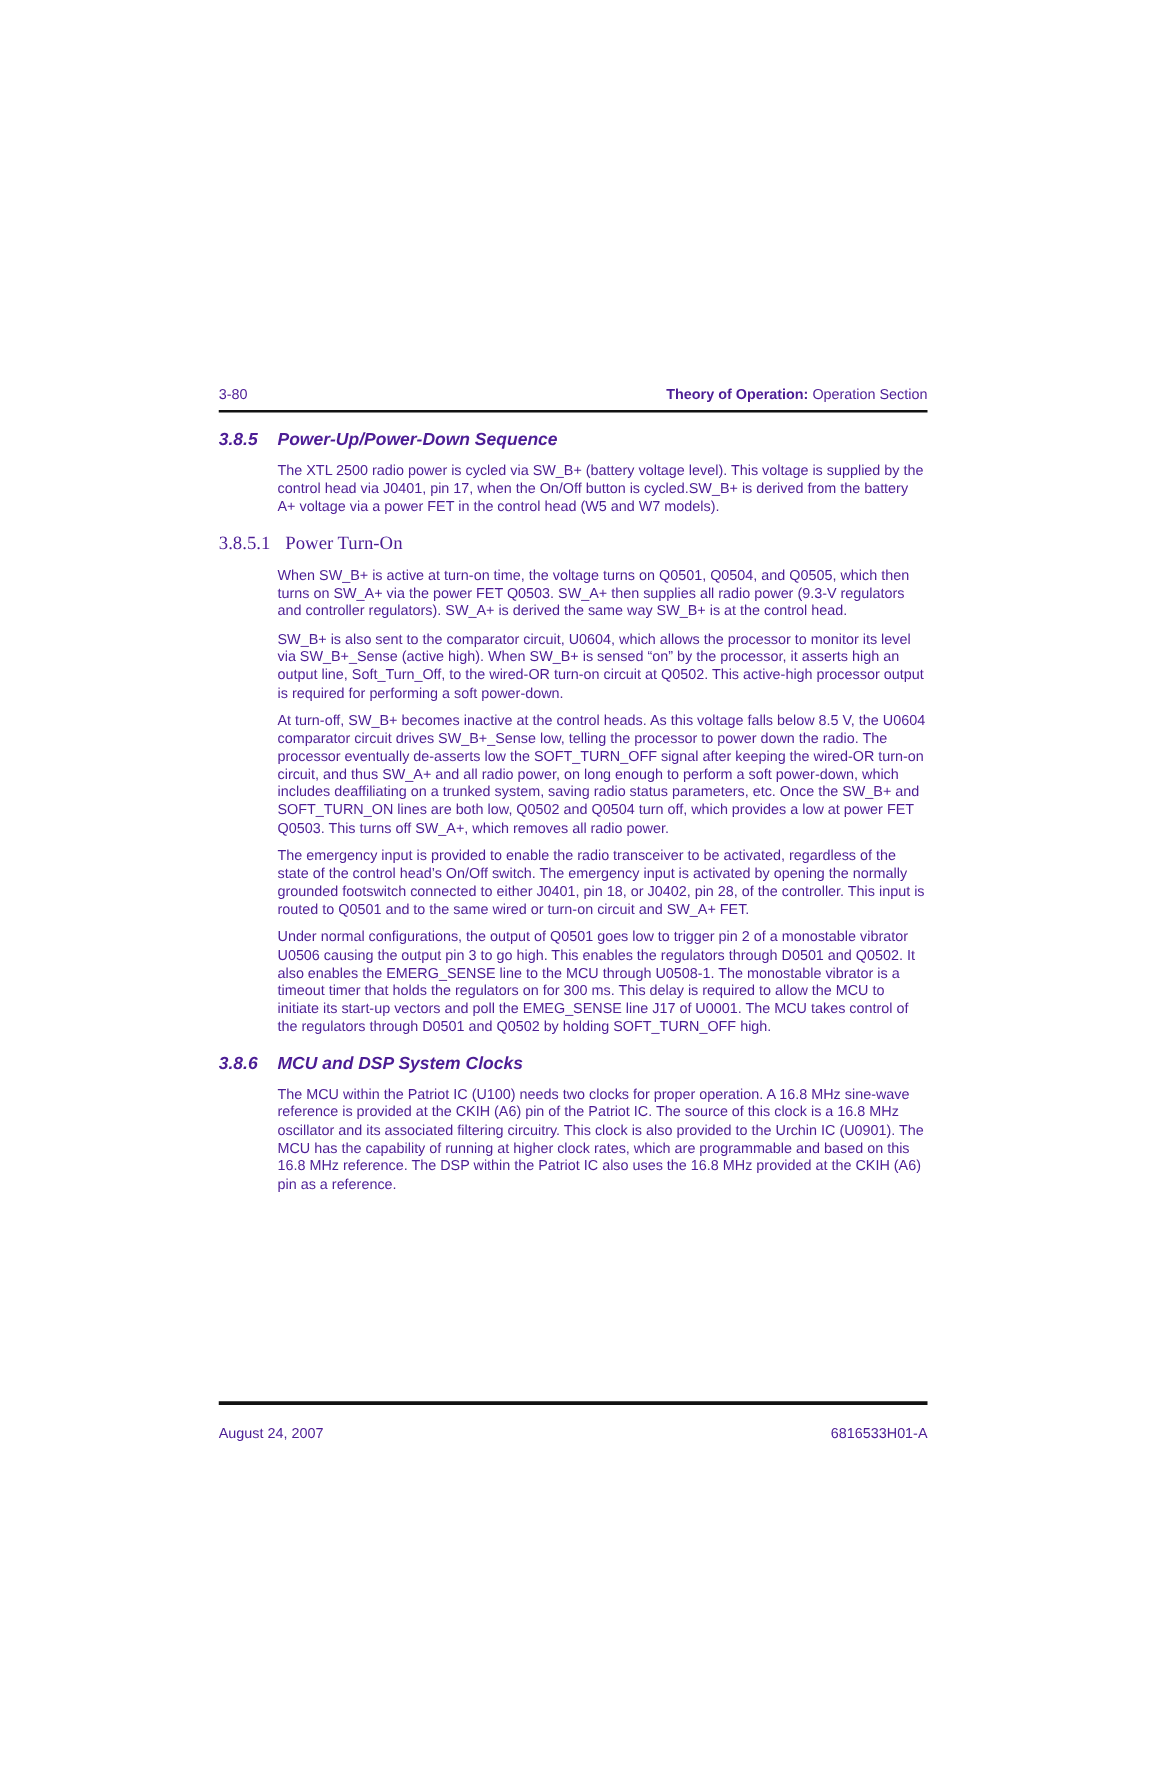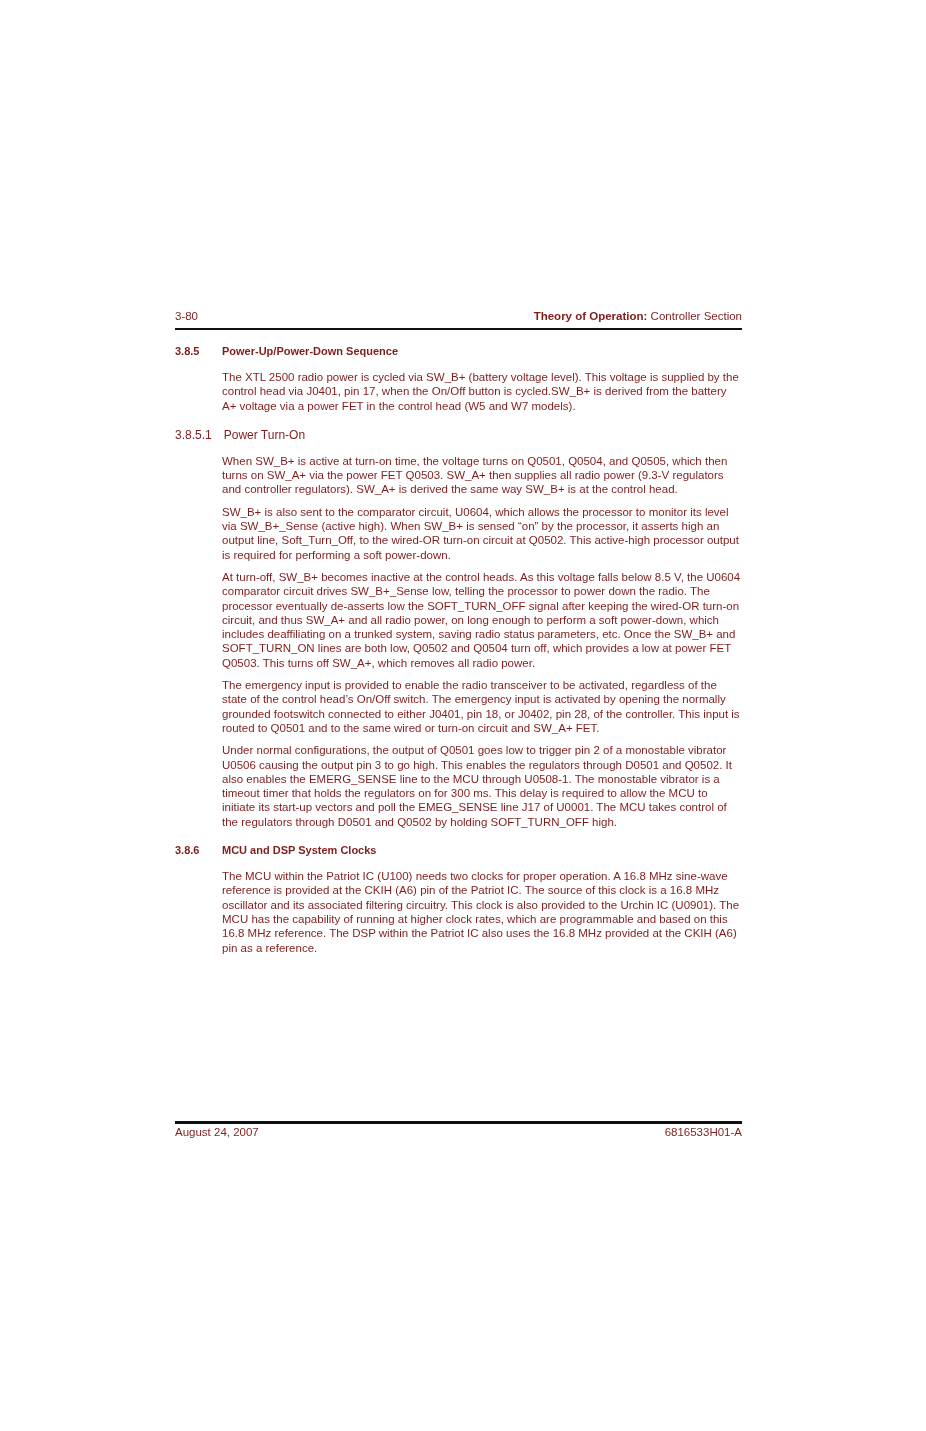--- a/index.html
+++ b/index.html
@@ -6,21 +6,21 @@
     margin: 0;
     padding: 0;
     background: #ffffff;
   }
   .page {
     position: relative;
     width: 926px;
     height: 1431px;
     background: #ffffff;
     font-family: "Liberation Sans", sans-serif;
-    color: #7f1d1d;
+    color: #4c1d95;
     overflow: hidden;
   }
   .content {
     position: absolute;
     left: 175px;
     top: 309px;
     width: 567px;
   }
   .header-row {
     display: flex;
@@ -39,66 +39,68 @@
     margin-left: 47px;
   }
   p.body-text {
     font-size: 11.5px;
     line-height: 14.3px;
     margin: 0 0 8px 0;
     text-align: left;
   }
   .intro { margin-top: 13px; }
   h2.sec-heading {
-    font-size: 11px;
+    font-size: 14px;
     font-weight: bold;
     margin: 13px 0 10px 0;
     line-height: 17px;
+    font-style: italic;
   }
   h2.sec-heading .sec-num {
     display: inline-block;
     min-width: 47px;
     font-weight: bold;
   }
   h3.sub-heading {
-    font-size: 12px;
+    font-size: 15px;
     font-weight: normal;
     margin: 14px 0 10px 0;
     line-height: 17px;
+    font-family: Liberation Serif, serif;
   }
   h3.sub-heading .sec-num {
     margin-right: 12px;
   }
   .footer {
     position: absolute;
     left: 175px;
     top: 1121px;
     width: 567px;
   }
   .footer .rule-thick {
     height: 3px;
     background: #111111;
   }
   .footer-row {
     display: flex;
     justify-content: space-between;
     font-size: 11.5px;
-    margin-top: 2px;
+    margin-top: 17px;
   }
 </style>
 </head>
 <body>
 
 <div class="page">
 
   <div class="content">
 
     <div class="header-row">
       <span>3-80</span>
-      <span class="running-title"><span class="bold">Theory of Operation:</span><span> Controller Section</span></span>
+      <span class="running-title"><span class="bold">Theory of Operation:</span><span> Operation Section</span></span>
     </div>
     <div class="rule"></div>
 
 
     <h2 class="sec-heading"><span class="sec-num">3.8.5</span><span>Power-Up/Power-Down Sequence</span></h2>
     <div class="body-block">
       <p class="body-text">The XTL 2500 radio power is cycled via SW_B+ (battery voltage level). This voltage is supplied by the control head via J0401, pin 17, when the On/Off button is cycled.SW_B+ is derived from the battery A+ voltage via a power FET in the control head (W5 and W7 models).</p>
     </div>
 
     <h3 class="sub-heading"><span class="sec-num">3.8.5.1</span><span>Power Turn-On</span></h3>

